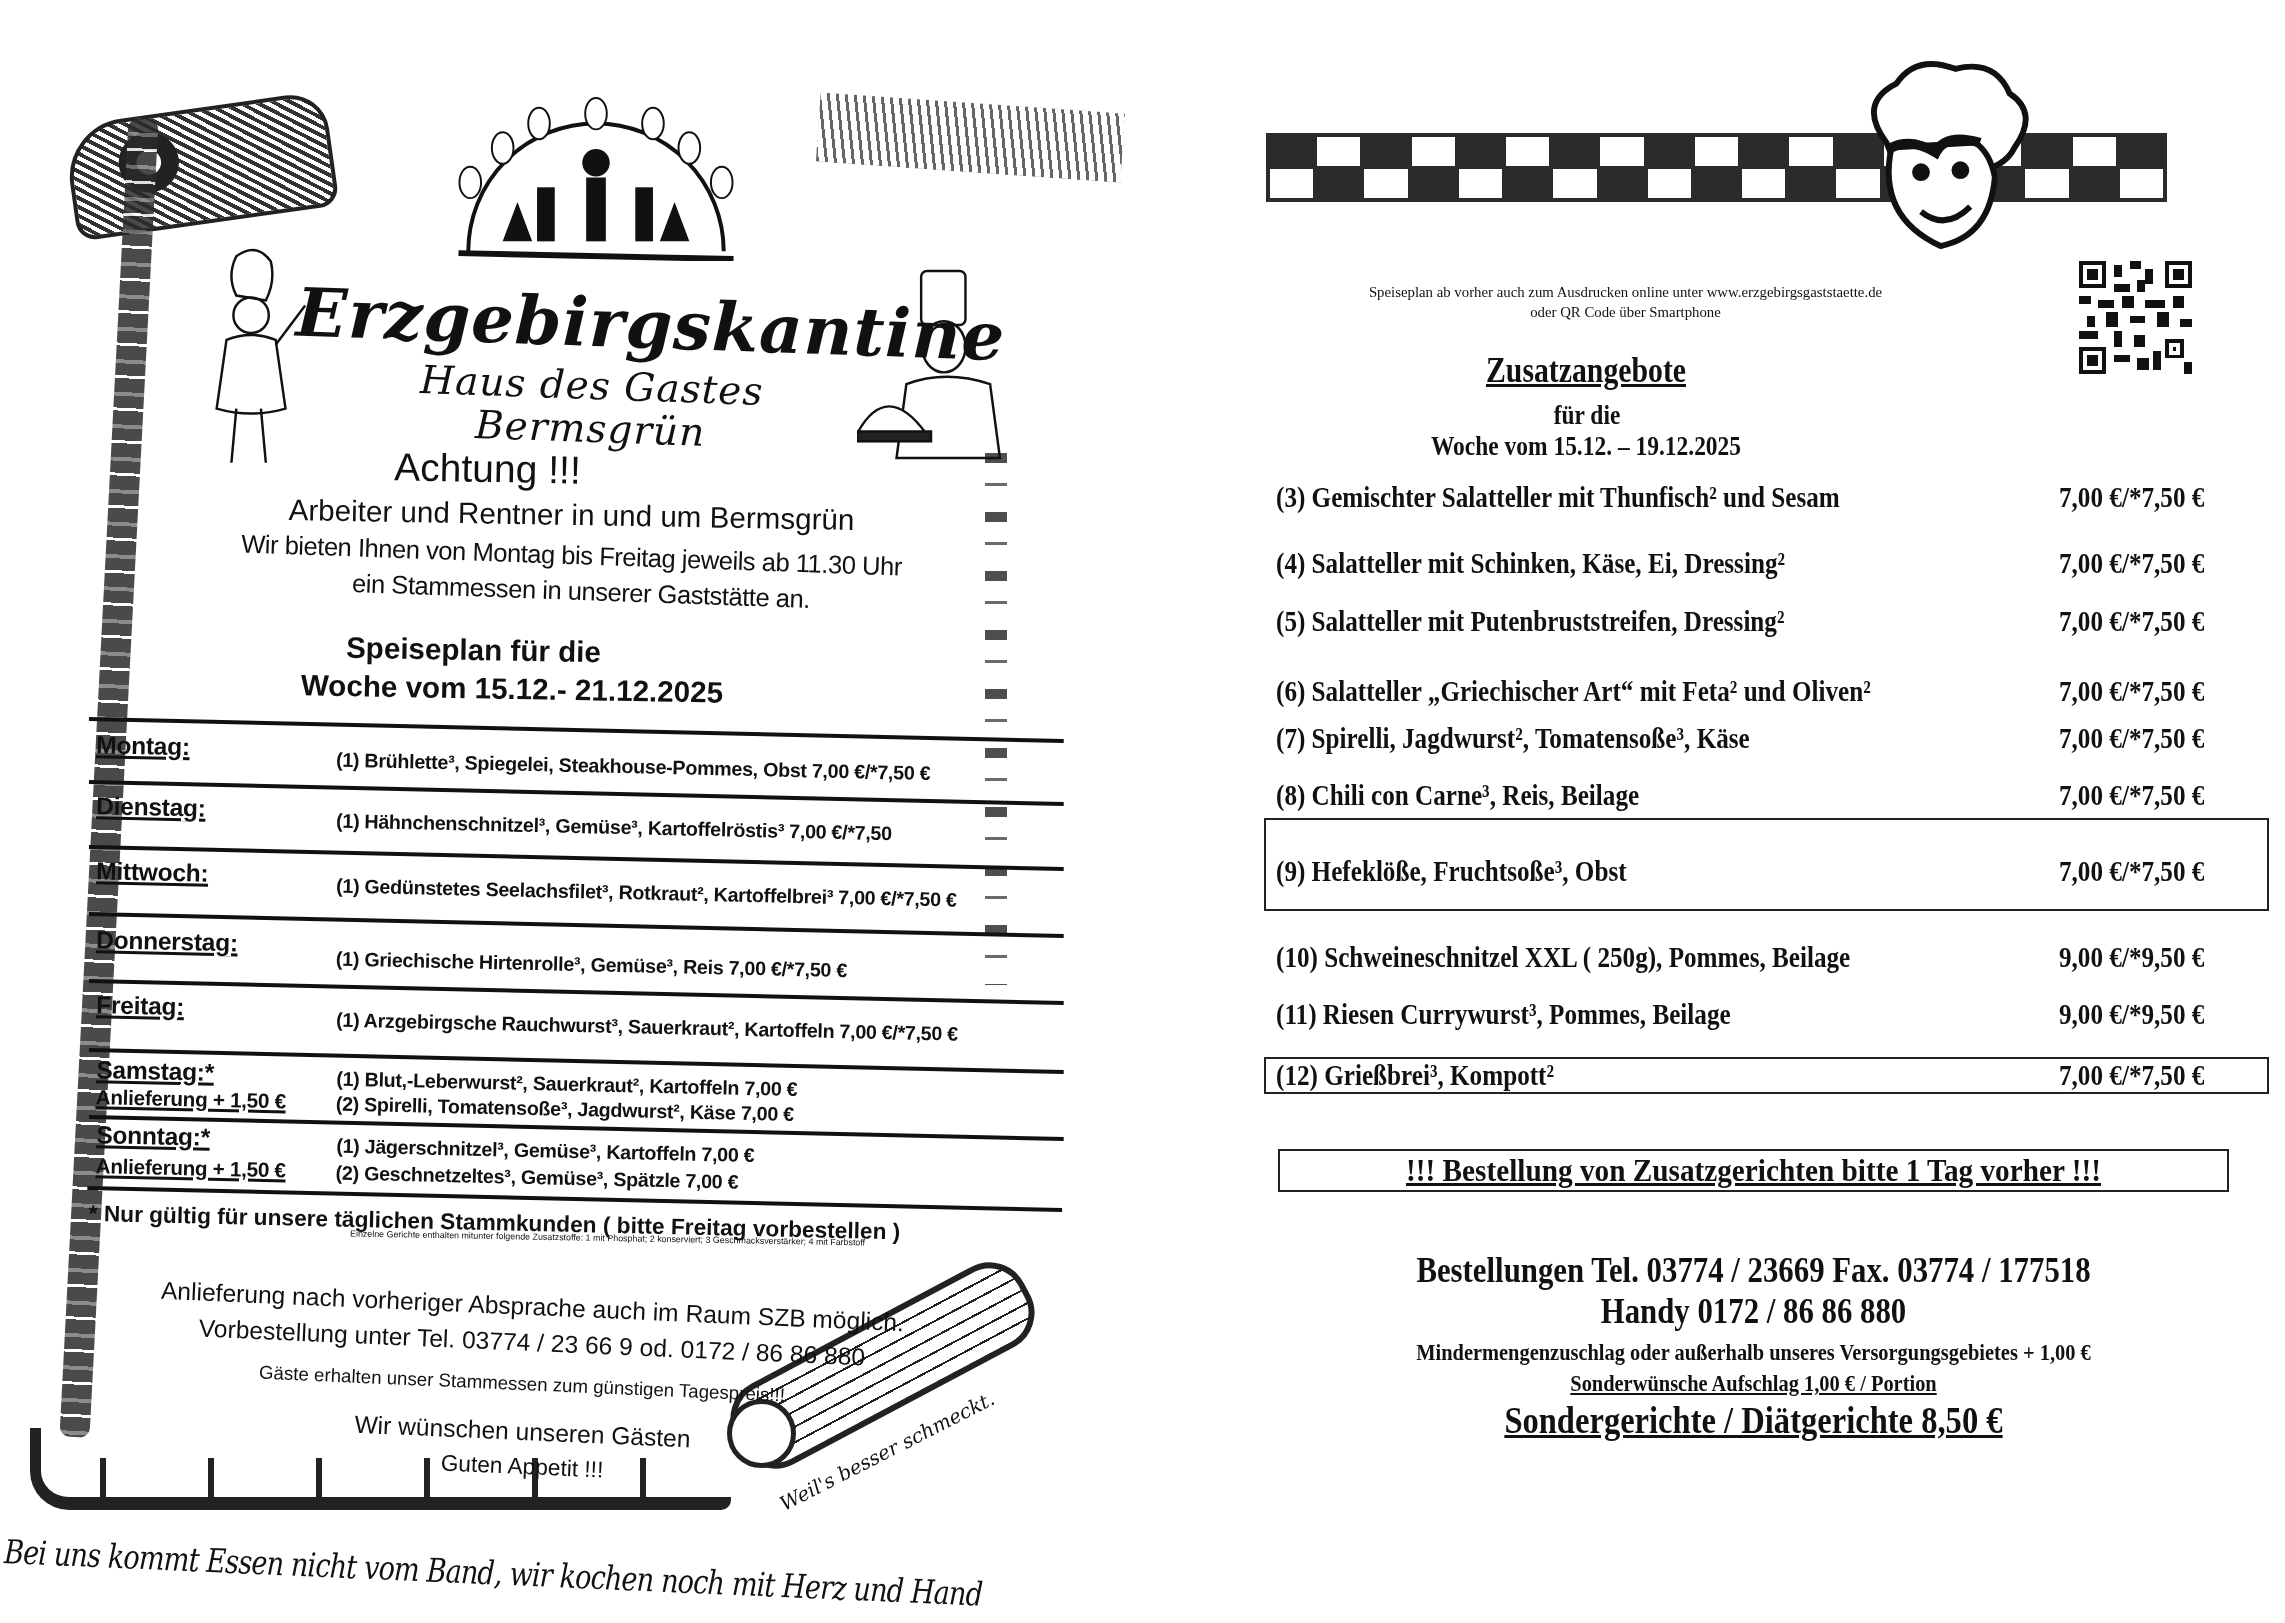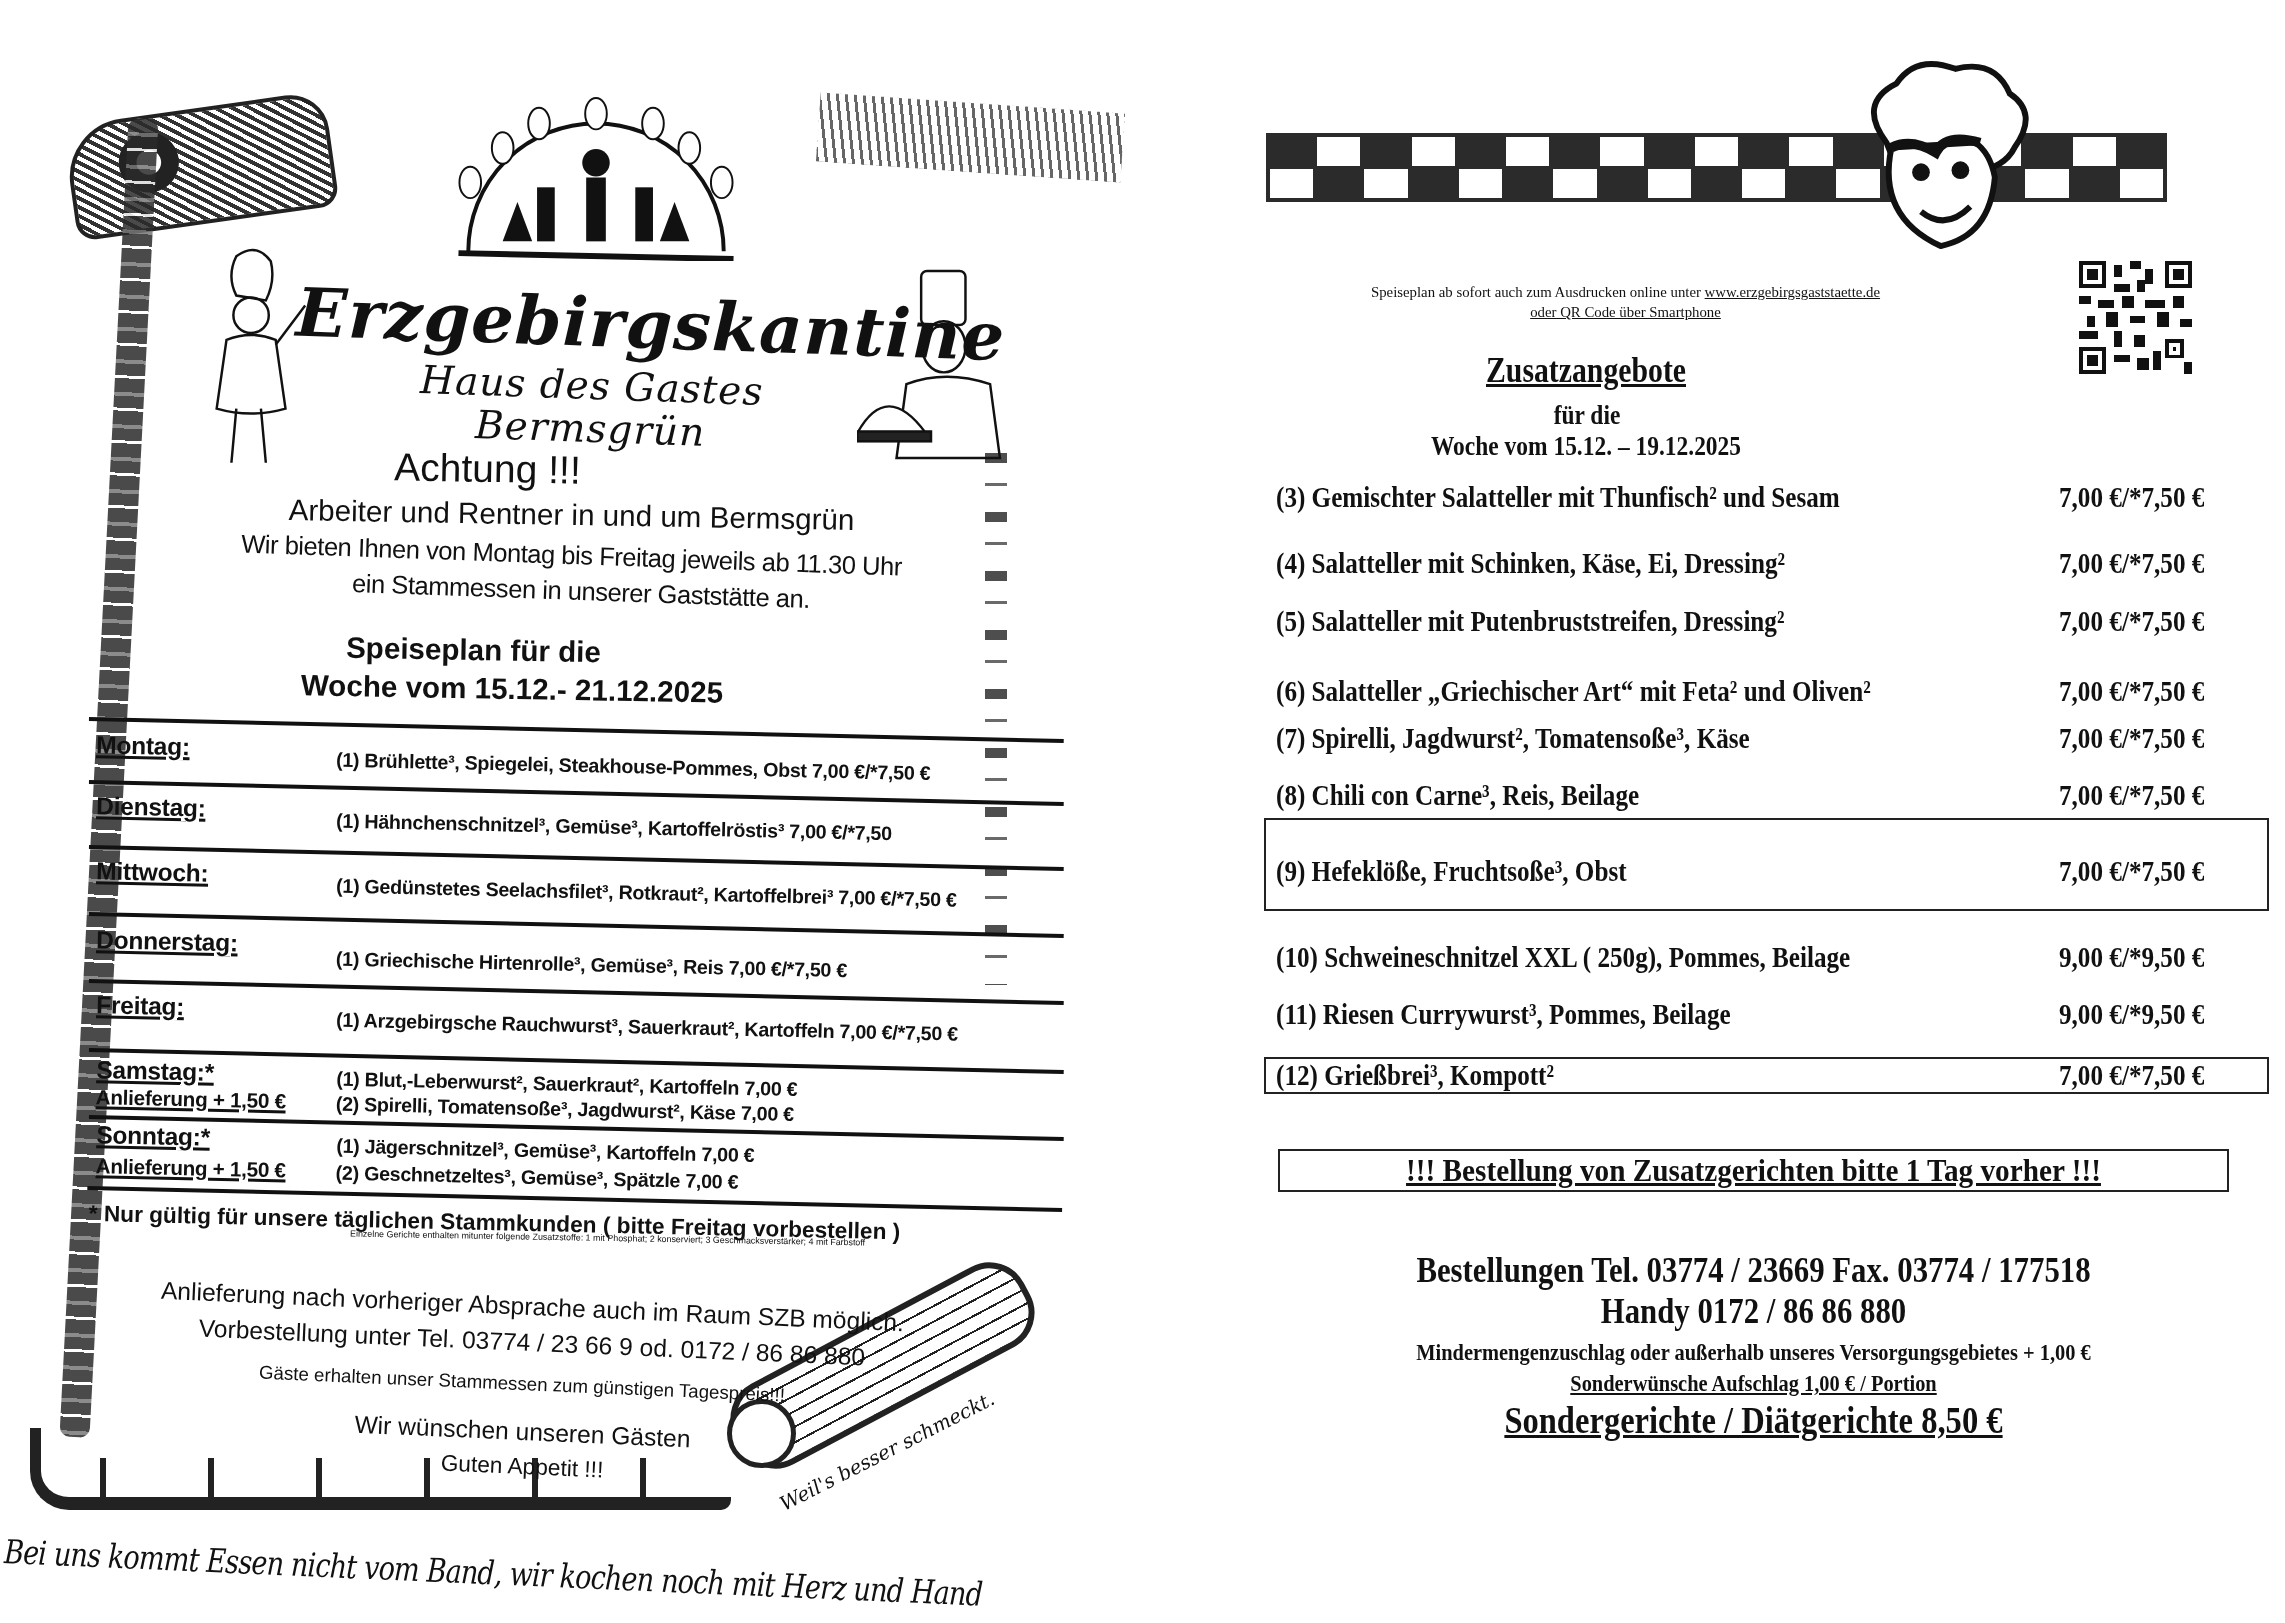--- a/index.html
+++ b/index.html
@@ -51,21 +51,21 @@
 
   
   #right-page { position:absolute; left:1143px; top:0; width:1143px; height:1623px; font-family:"Liberation Serif", serif; }
   .checker { position:absolute; left:123px; top:133px; width:901px; height:69px; background:#2b2b2b; display:grid; grid-template-columns:repeat(19,1fr); grid-template-rows:1fr 1fr; gap:3.9px; padding:3.9px; box-sizing:border-box; }
   .checker div { background:transparent; }
   .checker div.w { background:#fff; }
   .chef-face { position:absolute; left:650px; top:54px; width:256px; height:197px; }
   .qr { position:absolute; left:936px; top:261px; width:113px; height:113px; }
   #online1 { left:108px; top:283px; width:749px; font-size:14.8px; text-align:center; line-height:19.7px; }
   #online2 { left:108px; top:303px; width:749px; font-size:14.8px; text-align:center; line-height:19.7px; }
-  .ul { text-decoration:underline; }
+  .ul { }
   #zusatz { left:177px; top:351px; width:532px; font-size:35px; font-weight:bold; text-decoration:underline; text-align:center; transform:scaleX(.85); }
   #fuerdie { left:296px; top:399px; width:296px; font-size:27.6px; font-weight:bold; text-align:center; transform:scaleX(.85); }
   #woche-r { left:177px; top:430px; width:532px; font-size:27.6px; font-weight:bold; text-align:center; transform:scaleX(.85); }
 
   .item { position:absolute; left:133px; width:995px; height:39px; font-weight:bold; font-size:29.6px; line-height:39px; }
   .item .name { position:absolute; left:0; white-space:nowrap; transform:scaleX(.85); transform-origin:left center; }
   .item .price { position:absolute; left:783px; white-space:nowrap; transform:scaleX(.85); transform-origin:left center; }
   .box { position:absolute; border:2px solid #222; box-sizing:border-box; }
   .underline-title { text-decoration:underline; }
   #bestellung-box { left:135px; top:1149px; width:951px; height:43px; }
@@ -274,21 +274,21 @@
         <rect x="23" y="21" width="3" height="3" fill="#fff"></rect>
         <rect x="24" y="22" width="1" height="1"></rect>
       <rect x="9" y="24" width="4" height="2"></rect>
         <rect x="15" y="25" width="3" height="3"></rect>
         <rect x="19" y="23" width="2" height="5"></rect>
         <rect x="27" y="26" width="2" height="3"></rect>
     </g>
   </svg>
 
   <div id="online1" class="abs">
-    <span>Speiseplan ab sofort auch zum Ausdrucken online unter </span><span class="ul">www.erzgebirgsgaststaette.de</span>
+    <span>Speiseplan ab vorher auch zum Ausdrucken online unter </span><span class="ul">www.erzgebirgsgaststaette.de</span>
   </div>
   <div id="online2" class="abs ul">oder QR Code über Smartphone</div>
 
   <div id="zusatz" class="abs">Zusatzangebote</div>
   <div id="fuerdie" class="abs">für die</div>
   <div id="woche-r" class="abs">Woche vom 15.12. – 19.12.2025</div>
 
   <div class="item" style="top:478px;">
     <span class="name">(3) Gemischter Salatteller mit Thunfisch² und Sesam</span>
     <span class="price">7,00 €/*7,50 €</span>

